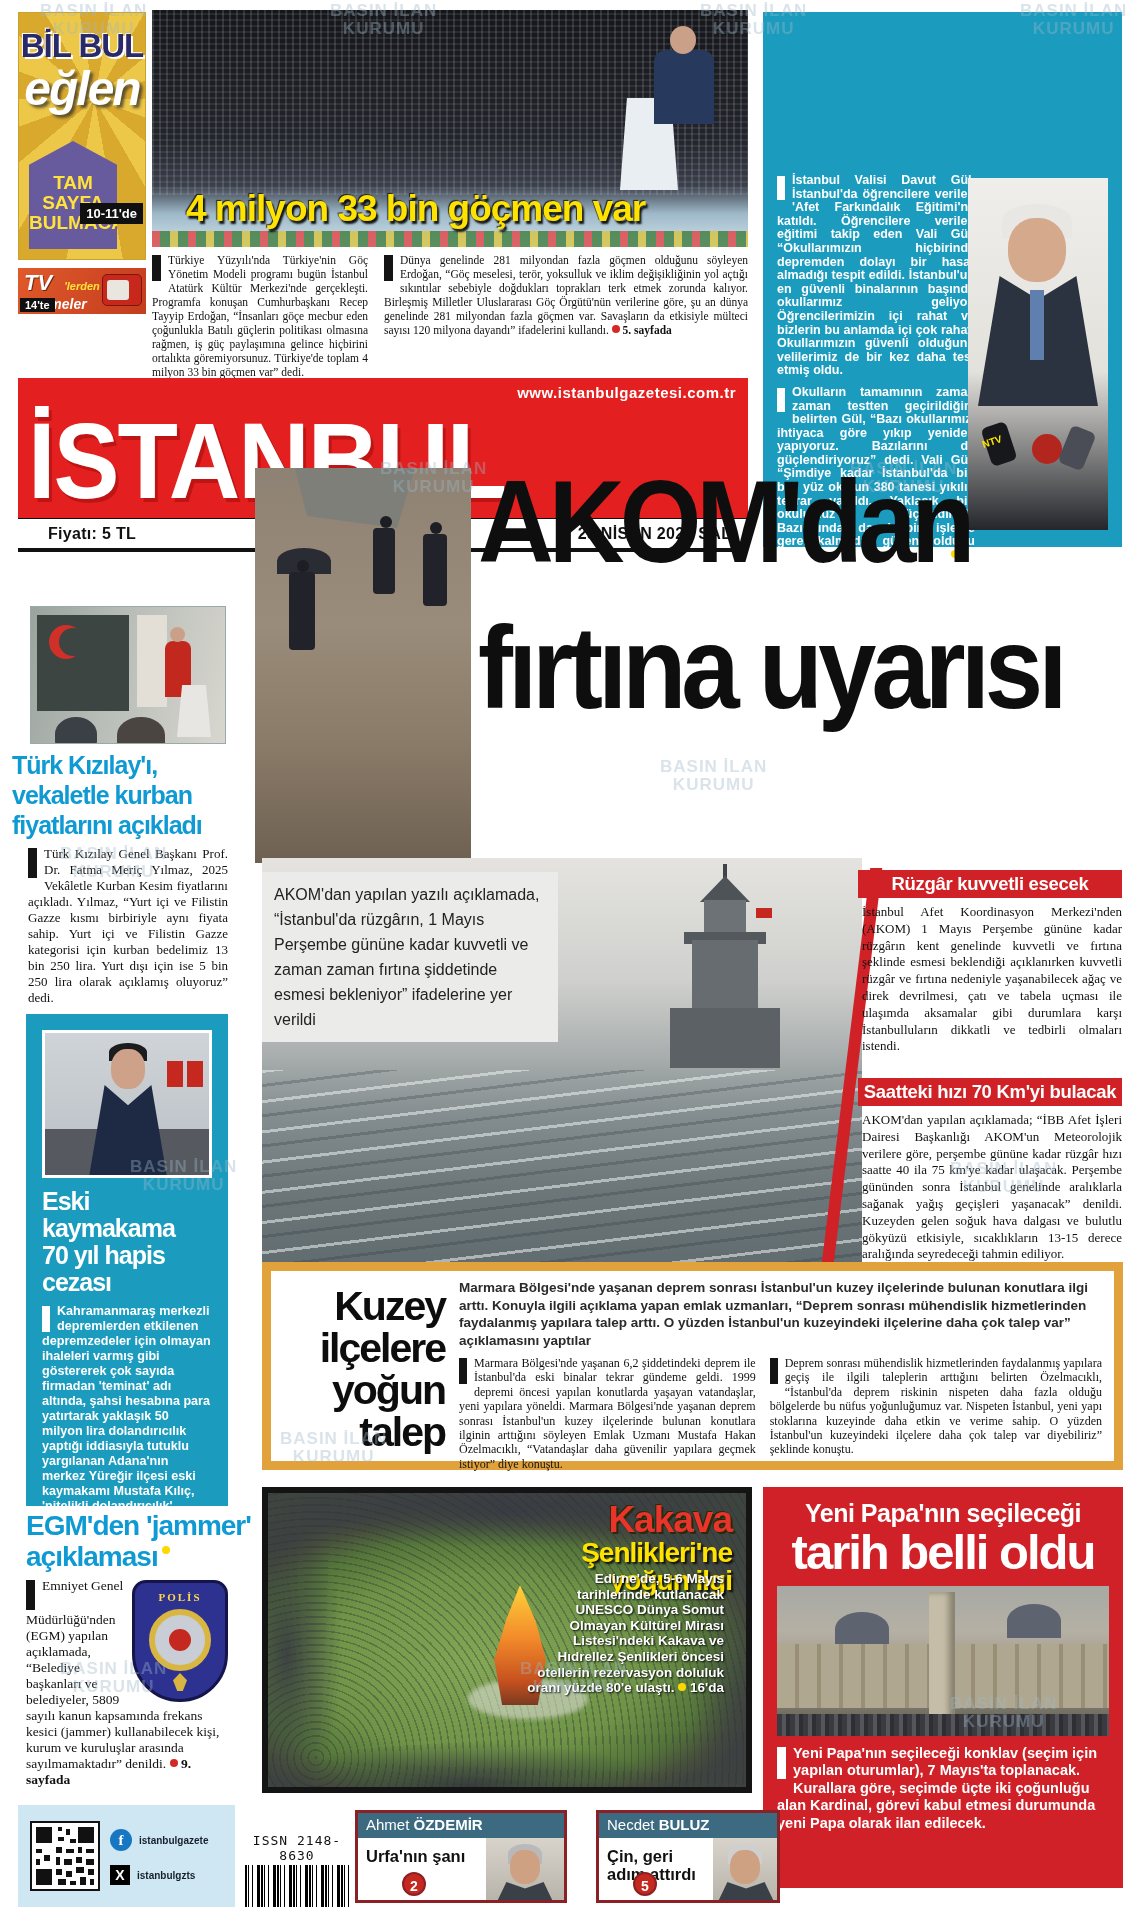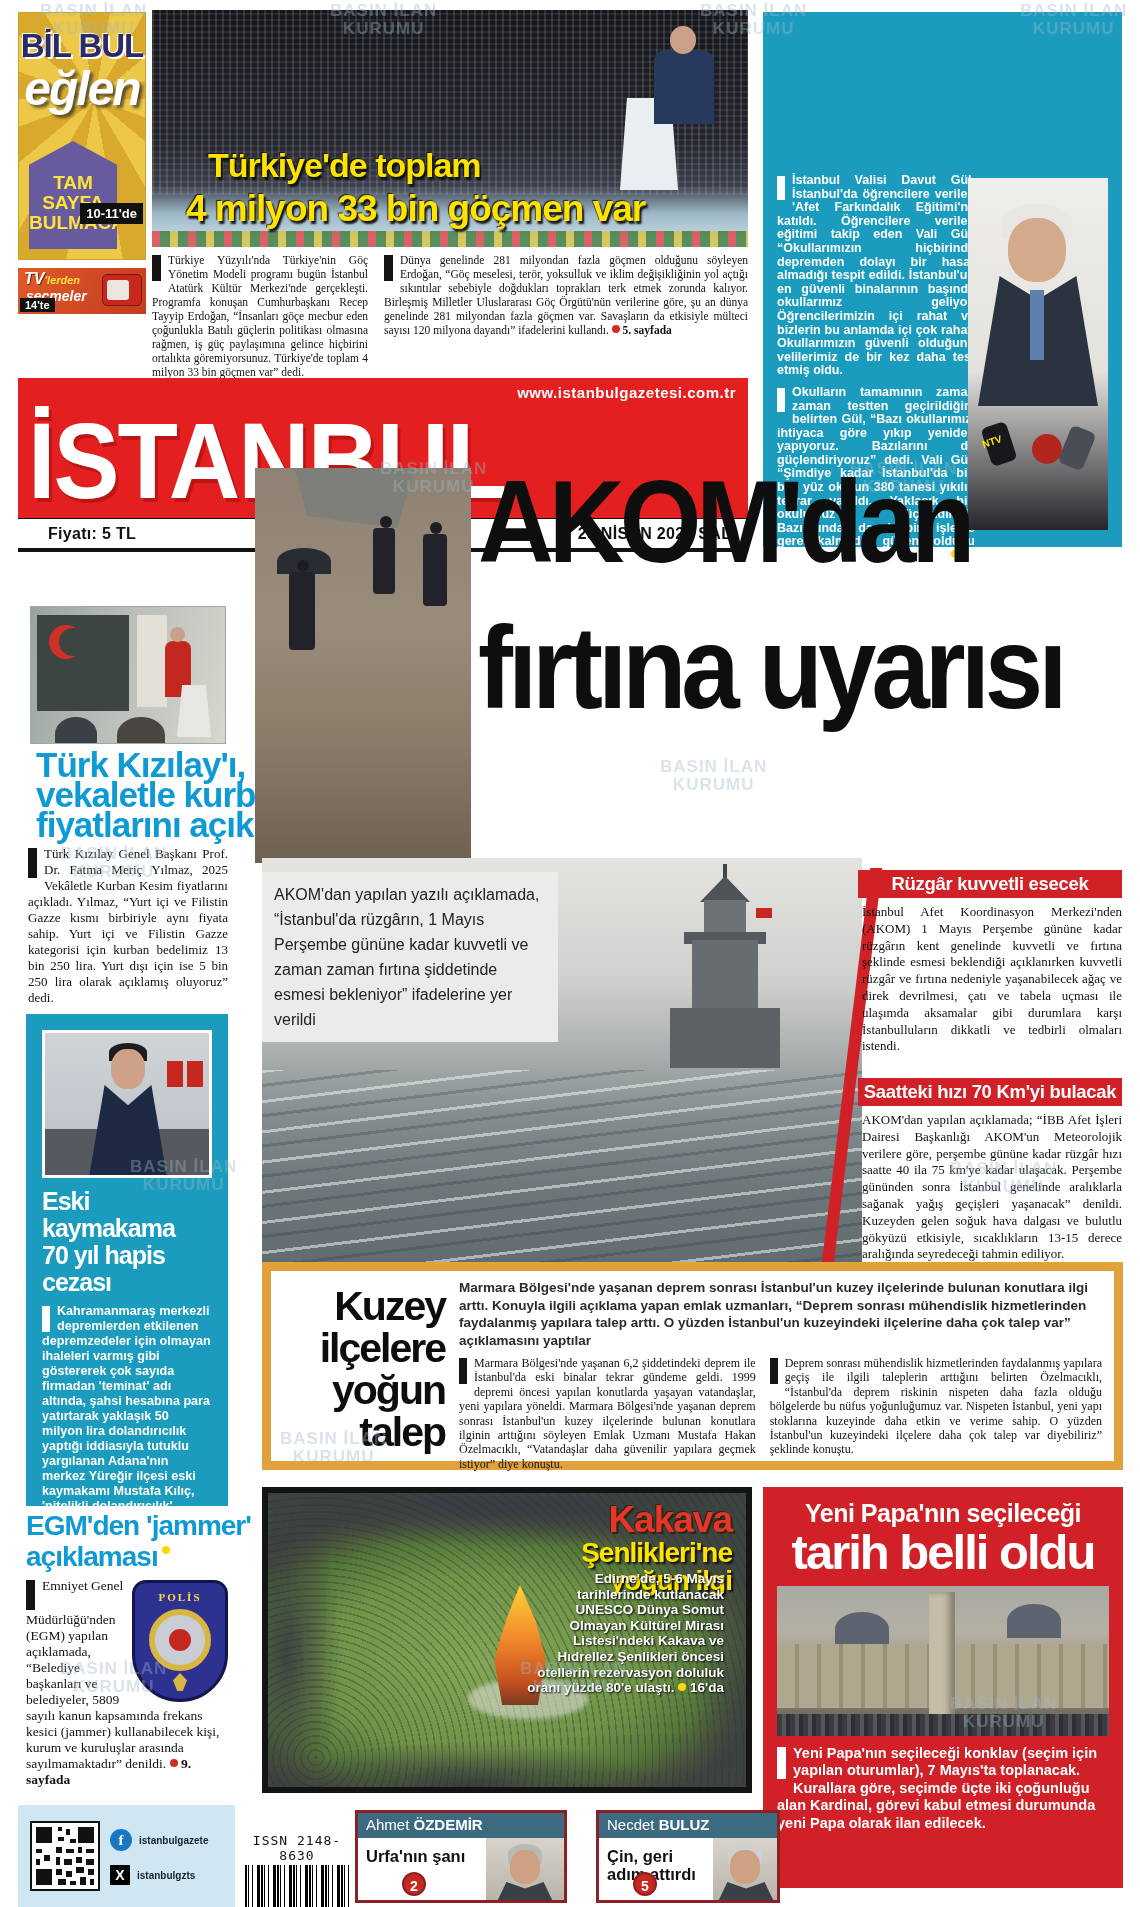--- a/index.html
+++ b/index.html
@@ -28,21 +28,21 @@
     text-shadow:2px 2px 0 #fff, -1px -1px 0 #fff; letter-spacing:-1px; }
   .promo1 .t2 { font-size:48px; font-weight:900; color:#fff; font-style:italic;
     text-shadow:3px 3px 3px rgba(40,40,40,.7); margin-top:-4px; letter-spacing:-2px; }
   .promo1 .tag { position:absolute; left:10px; top:128px; width:88px; height:108px; background:#675a9d;
     clip-path:polygon(50% 0,100% 22%,100% 100%,0 100%,0 22%); padding-top:32px; }
   .promo1 .tag div { font-size:19px; font-weight:900; color:#ffe23a; line-height:1.05; }
   .promo1 .chip { position:absolute; right:2px; top:190px; background:#101010; color:#fff;
     font-size:13px; font-weight:bold; padding:3px 6px; }
   .promo2 { left:18px; top:268px; width:128px; height:46px;
     background:linear-gradient(120deg,#e05a2b,#c33c1e); overflow:hidden; }
-  .promo2 .tv { font-size:16px; font-weight:900; color:#fff; font-style:italic; margin:2px 0 0 6px;
+  .promo2 .tv { font-size:22px; font-weight:900; color:#fff; font-style:italic; margin:2px 12px 0 6px;
      text-shadow:1px 1px 0 #70280f; display:inline-block; }
   .promo2 .lerden { font-size:11px; font-weight:bold; color:#ffe23a; font-style:italic; }
   .promo2 .secmeler { font-size:14px; font-weight:900; color:#fff; font-style:italic; margin-left:8px; }
   .promo2 .chip { position:absolute; left:2px; bottom:2px; background:#101010; color:#fff;
     font-size:11px; font-weight:bold; padding:1px 5px; }
   .tvset { position:absolute; right:4px; top:6px; width:40px; height:32px; background:#c8271c;
     border-radius:5px; border:1px solid #7c150f; }
   .tvset::after { content:""; position:absolute; left:4px; top:5px; width:22px; height:20px;
     background:#e9e6df; border-radius:3px; }
 
@@ -106,21 +106,21 @@
   .kiz-screen { position:absolute; left:6px; top:8px; width:92px; height:96px; background:#3c4542; }
   .crescent { position:absolute; left:18px; top:18px; width:34px; height:34px; border-radius:50%; background:#d03028; }
   .crescent::after { content:""; position:absolute; left:10px; top:3px; width:28px; height:28px; border-radius:50%; background:#3c4542; }
   .kiz-woman { position:absolute; right:34px; top:34px; width:26px; height:56px; background:#c3281f; border-radius:8px 8px 0 0; }
   .kiz-head { position:absolute; right:40px; top:20px; width:15px; height:15px; background:#caa188; border-radius:50%; }
   .kiz-podium { position:absolute; right:14px; bottom:6px; width:34px; height:52px; background:#e8e6e2;
     clip-path:polygon(15% 0,85% 0,100% 100%,0 100%); }
   .kiz-banner { position:absolute; right:58px; top:8px; width:30px; height:92px; background:#e3ded6; }
   .aud { position:absolute; border-radius:50% 50% 30% 30%; background:#3b3f46; }
   .blue-h { color:#0f9ad4; font-weight:900; letter-spacing:-1px; }
-  .kiz-h { left:36px; top:750px; font-size:35px; line-height:30px; }
+  .kiz-h { left:12px; top:750px; font-size:25px; line-height:30px; }
   .kiz-body { left:28px; top:846px; width:200px; font-size:13px; line-height:16px; text-align:justify; }
   .kiz-body .pm { height:30px; }
 
   .kay-box { left:26px; top:1014px; width:202px; height:492px; background:#1b9cbe; padding:16px 16px 0 16px; }
   .kay-photo { width:170px; height:148px; border:3px solid #fff;
     background:linear-gradient(180deg,#cfd4d8 0%,#b9bfc5 100%); position:relative; overflow:hidden; }
   .kay-sofa { position:absolute; left:0; bottom:0; width:100%; height:46px; background:#565a60; }
   .kay-suit { position:absolute; left:44px; top:52px; width:78px; height:92px; background:#1e2a44;
     clip-path:polygon(20% 0,50% 22%,80% 0,100% 100%,0 100%); }
   .kay-head { position:absolute; left:66px; top:16px; width:34px; height:40px; background:#cda288; border-radius:45%; }
@@ -291,21 +291,20 @@
   <div class="tvset"></div>
   <div class="chip">14'te</div>
 </div>
 
 <div class="abs top-photo">
   <div class="crowdtex"></div>
   <div class="lectern"></div>
   <div class="speaker-body"></div>
   <div class="speaker-head"></div>
   <div class="flowerband"></div>
-  <div class="top-h" style="left:56px;top:136px;font-size:34px">Türkiye'de toplam</div>
   <div class="top-h" style="left:34px;top:178px;font-size:37px">4 milyon 33 bin göçmen var</div>
 </div>
 <div class="abs top-body serif">
   <p class="c1"><span class="pm"></span><span>Türkiye Yüzyılı'nda Türkiye'nin Göç Yönetim Modeli programı bugün İstanbul Atatürk Kültür Merkezi'nde gerçekleşti. Programfa konuşan Cumhurbaşkanı Recep Tayyip Erdoğan, “İnsanları göçe mecbur eden çoğunlukla Batılı güçlerin politikası olmasına rağmen, iş güç paylaşımına gelince hiçbirini ortalıkta göremiyorsunuz. Türkiye'de toplam 4 milyon 33 bin göçmen var” dedi.</span></p>
   <p class="c2"><span class="pm"></span><span>Dünya genelinde 281 milyondan fazla göçmen olduğunu söyleyen Erdoğan, “Göç meselesi, terör, yoksulluk ve iklim değişikliğinin yol açtığı sıkıntılar sebebiyle doğdukları toprakları terk etmek zorunda kalıyor. Birleşmiş Milletler Uluslararası Göç Örgütü'nün verilerine göre, şu an dünya genelinde 281 milyondan fazla göçmen var. Savaşların da etkisiyle mülteci sayısı 120 milyona dayandı” ifadelerini kullandı.</span> <span class="dot red"></span> <span class="pref">5. sayfada</span></p>
 </div>
 
 <div class="abs schools">
   <div class="body">
     <p><span class="pm w"></span><span>İstanbul Valisi Davut Gül, İstanbul'da öğrencilere verilen 'Afet Farkındalık Eğitimi'ne katıldı. Öğrencilere verilen eğitimi takip eden Vali Gül, “Okullarımızın hiçbirinde depremden dolayı bir hasar almadığı tespit edildi. İstanbul'un en güvenli binalarının başında okullarımız geliyor. Öğrencilerimizin içi rahat ve bizlerin bu anlamda içi çok rahat. Okullarımızın güvenli olduğunu velilerimiz de bir kez daha test etmiş oldu.</span></p>

